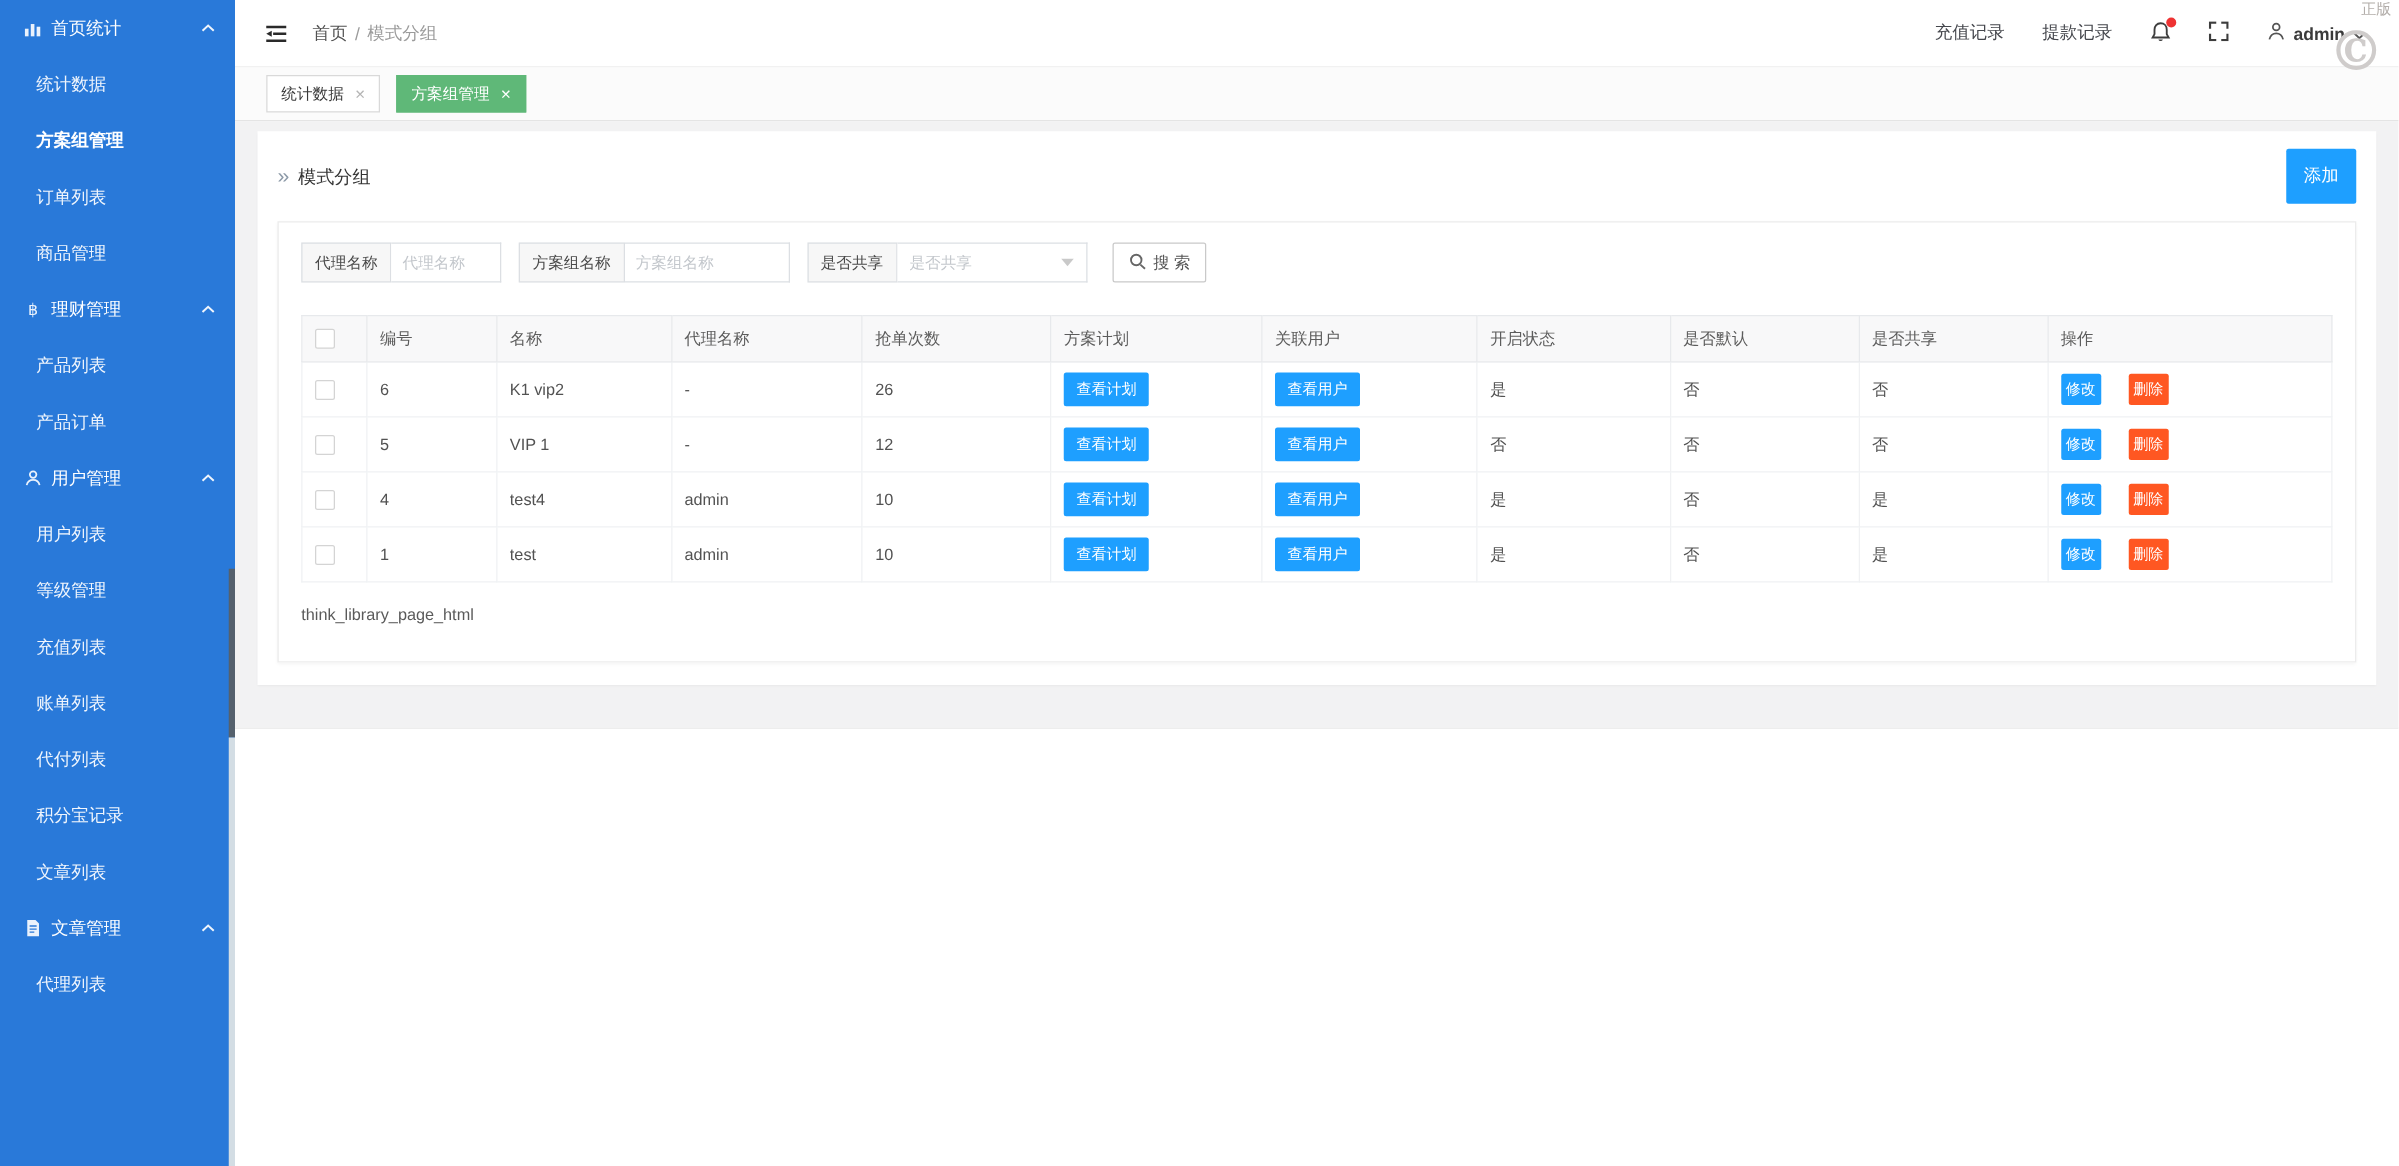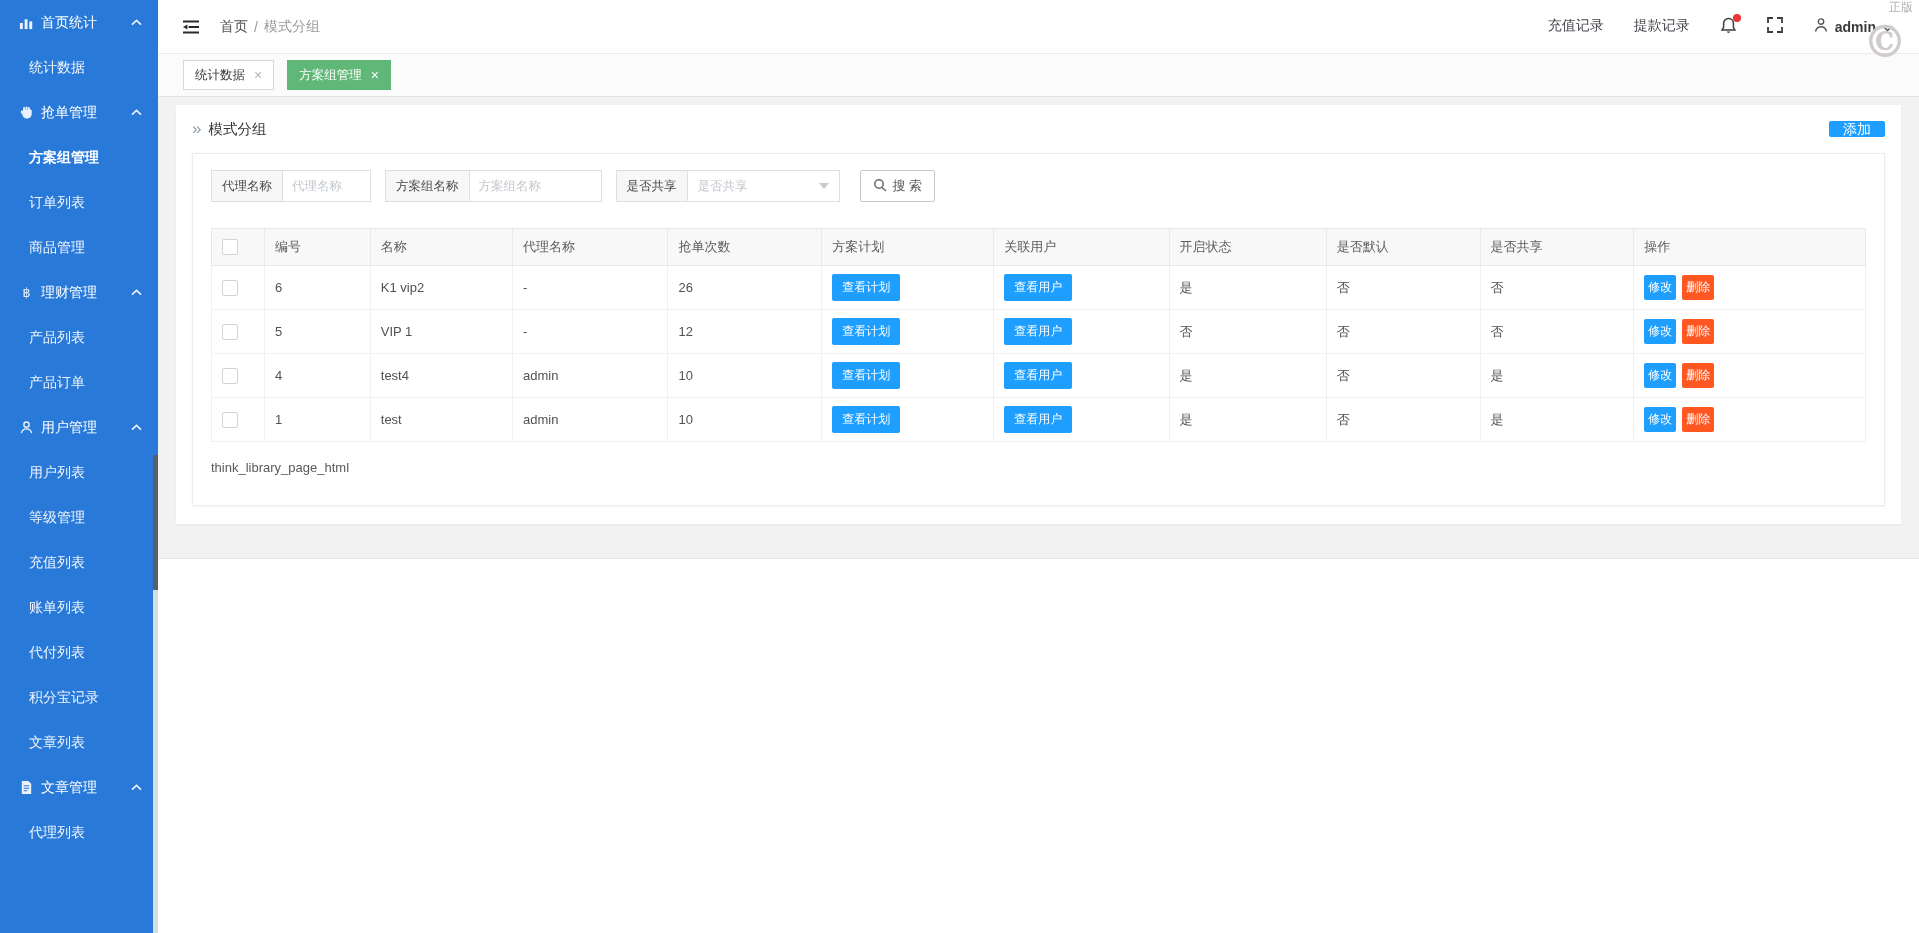--- a/index.html
+++ b/index.html
@@ -1,21 +1,21 @@
 <!DOCTYPE html>
 <html><head>
 <meta charset="utf-8">
 <style>
   * { margin:0; padding:0; box-sizing:border-box; }
   html,body { background:#fff; }
   .app { width:1919px; height:933px; display:flex; overflow:hidden; position:relative;
          font-family:"Liberation Sans","DejaVu Sans",sans-serif; background:#fff; }
 
   
-  .sidebar { width:158px; flex-shrink:0; background:#2979d9; position:relative; overflow:hidden; }
+  .sidebar { width:188px; flex-shrink:0; background:#2979d9; position:relative; overflow:hidden; }
   .side-item { height:45px; display:flex; align-items:center; color:#fff; font-size:14px; cursor:pointer; }
   .side-item.group { padding-left:18px; }
   .side-item.sub { padding-left:29px; color:rgba(255,255,255,.93); }
   .side-item.sub.active { font-weight:bold; color:#fff; }
   .side-item .mi { width:16px; height:16px; margin-right:7px; display:inline-flex; align-items:center; justify-content:center; color:#eaf2fc; }
   .side-item .chev { margin-left:auto; margin-right:16px; display:inline-flex; }
   .side-thumb { position:absolute; top:455px; right:0; width:5px; height:135px; background:#55616d; }
   .side-track { position:absolute; top:590px; right:0; width:5px; height:343px; background:#d3dde4; }
 
   
@@ -37,41 +37,41 @@
   .tab { height:30px; display:inline-flex; align-items:center; gap:9px; padding:0 11px; font-size:12.5px; background:#fff; border:1px solid #d9d9d9; color:#383838; cursor:pointer; }
   .tab .x { color:#b5b5b5; font-size:14px; line-height:1; cursor:pointer; }
   .tab.active { background:#5FB878; border-color:#5FB878; color:#fff; }
   .tab.active .x { color:#fff; }
 
   .content { background:#f2f2f3; padding:8px 18px 34px; }
   .panel { background:#fff; padding:14px 16px 18px; box-shadow:0 1px 2px rgba(0,0,0,.05); }
   .panel-head { display:flex; align-items:center; }
   .angle { color:#8d9aa8; font-size:17px; margin-right:7px; }
   .panel-title { font-size:14.5px; color:#333; }
-  .btn-add { margin-left:auto; background:#1E9FFF; color:#fff; border:none; border-radius:2px; height:16px; padding:0 14px; font-size:14px; cursor:pointer; }
+  .btn-add { margin-left:auto; background:#1E9FFF; color:#fff; border:none; border-radius:2px; height:44px; padding:0 14px; font-size:14px; cursor:pointer; }
 
   .card { margin-top:14px; border:1px solid #ececec; box-shadow:0 1px 3px rgba(0,0,0,.05); padding:16px 18px 30px; }
   .filters { display:flex; align-items:center; }
   .ig { display:flex; margin-right:14px; }
   .addon { display:flex; align-items:center; height:32px; padding:0 10px; background:#f7f7f7; border:1px solid #dcdfe3; font-size:12.5px; color:#4a4a4a; }
   .ig input { height:32px; border:1px solid #dcdfe3; border-left:none; padding:0 9px; font-size:12.5px; width:88px; outline:none; color:#333; background:#fff; }
   .ig input.wide { width:132px; }
   .ig input::placeholder { color:#c3c7cc; }
   .select { width:152px; height:32px; border:1px solid #dcdfe3; border-left:none; display:flex; align-items:center; padding:0 10px; cursor:pointer; background:#fff; }
   .select .ph { color:#c3c7cc; font-size:12.5px; }
   .caret-down { margin-left:auto; width:0; height:0; border-left:5px solid transparent; border-right:5px solid transparent; border-top:6px solid #c9c9c9; }
   .search-btn { height:32px; margin-left:6px; display:flex; align-items:center; gap:6px; background:#fff; border:1px solid #c9c9c9; border-radius:2px; padding:0 12px; font-size:13px; color:#555; cursor:pointer; }
 
   table { width:100%; border-collapse:collapse; margin-top:26px; border:1px solid #e7e9ec; table-layout:fixed; }
   th { background:#f8f8f9; font-weight:normal; font-size:13px; color:#5c5c5c; text-align:left; padding:9px 10px; border:1px solid #e7e9ec; }
   td { font-size:13px; color:#525252; text-align:left; padding:8px 10px; border:1px solid #f0f1f3; height:41px; }
   .cb { width:16px; height:16px; border:1px solid #d4d4d4; border-radius:2px; background:#fff; cursor:pointer; }
   .sbtn { display:inline-block; background:#1E9FFF; color:#fff; font-size:12px; padding:5px 10px; border-radius:2px; border:none; cursor:pointer; white-space:nowrap; }
   .sbtn.sm { padding:4px 4px; }
-  .sbtn.danger { background:#FF5722; margin-left:6px; }
+  .sbtn.danger { background:#FF5722; margin-left:22px; }
   .footnote { margin-top:18px; font-size:13px; color:#5a5a5a; }
 
   .bottom-white { flex:1; background:#fff; border-top:1px solid #e7e7e7; }
 </style>
 </head>
 <body>
 
 <div class="app">
 
   <aside class="sidebar">
@@ -86,37 +86,20 @@
           </span>
           <span>首页统计</span>
           <span class="chev">
             <svg width="11" height="7" viewBox="0 0 11 7" fill="none" stroke="rgba(255,255,255,.92)" stroke-width="1.6">
               <path d="M1 5.6L5.5 1.4 10 5.6"></path>
             </svg>
           </span>
         </div>
         <div class="side-item sub">
           <span>统计数据</span>
-        </div>
-        <div class="side-item group">
-          <span class="mi">
-            <svg viewBox="0 0 16 16" width="15" height="15" fill="currentColor">
-              <rect x="4.4" y="2.2" width="2" height="4.5" rx="1"></rect>
-              <rect x="7" y="1.5" width="2" height="5" rx="1"></rect>
-              <rect x="9.6" y="2.2" width="2" height="4.5" rx="1"></rect>
-              <rect x="2" y="5.8" width="2" height="3.6" rx="1"></rect>
-              <path d="M3.4 8.2c0 4 2 6.3 5.1 6.3 3 0 5.1-2.2 5.1-5.5V6.2c0-.9-.7-1.5-1.5-1.5H6c-1.5 0-2.6 1-2.6 3.5z"></path>
-            </svg>
-          </span>
-          <span>抢单管理</span>
-          <span class="chev">
-            <svg width="11" height="7" viewBox="0 0 11 7" fill="none" stroke="rgba(255,255,255,.92)" stroke-width="1.6">
-              <path d="M1 5.6L5.5 1.4 10 5.6"></path>
-            </svg>
-          </span>
         </div>
         <div class="side-item sub active">
           <span>方案组管理</span>
         </div>
         <div class="side-item sub">
           <span>订单列表</span>
         </div>
         <div class="side-item sub">
           <span>商品管理</span>
         </div>

